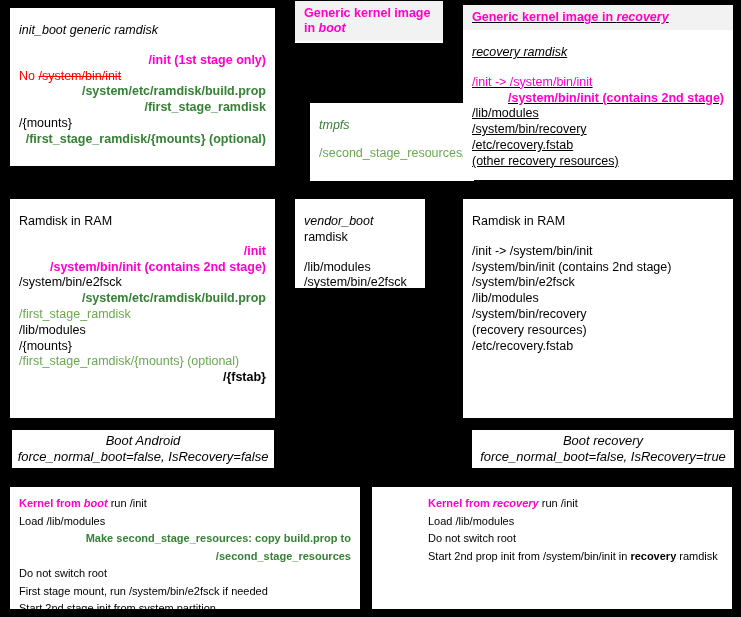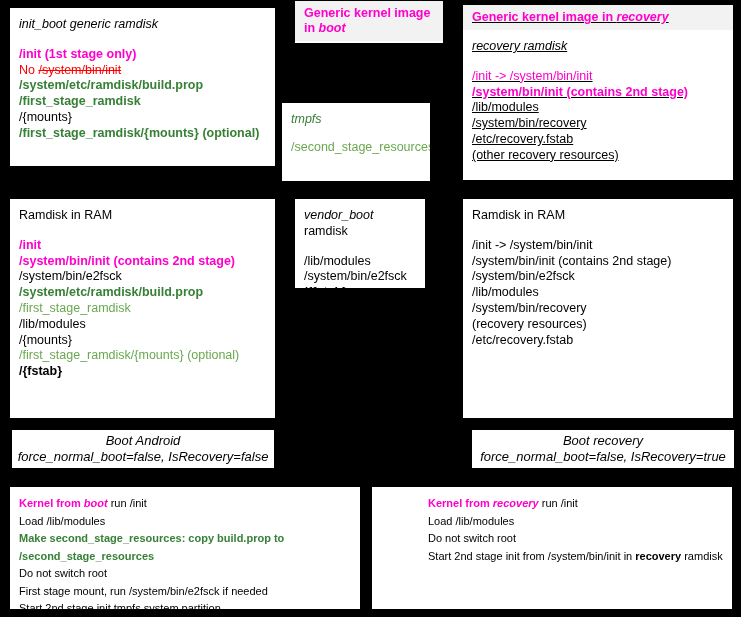--- a/index.html
+++ b/index.html
@@ -27,45 +27,45 @@
     background: #f2f2f2;
     color: #ff00cc;
     font-weight: bold;
     font-size: 12.5px;
     padding: 5px 8px 5px 9px;
     line-height: 15px;
     box-sizing: border-box;
   }
   .hdr .ital { font-style: italic; }
   .body {
-    padding: 9px 9px 8px 9px;
+    padding: 15px 9px 8px 9px;
     line-height: 15.8px;
   }
   .title {
     font-style: italic;
     font-size: 12.5px;
     margin-bottom: 14px;
   }
   .title .reg { font-style: normal; }
   .line { white-space: nowrap; }
   .line.wrap { white-space: normal; }
   .c-black  { color: #000000; }
   .c-magenta{ color: #ff00cc; }
   .c-red    { color: #ff0000; }
   .c-dgreen { color: #378137; }
   .c-lgreen { color: #6aa84f; }
-  .b { font-weight: bold; }
+  .b { font-weight: bold; text-align: right; }
   .strike { text-decoration: line-through; }
   .center { text-align: center; }
   .ital { font-style: italic; }
 
   
   #box-initboot   { left: 10px;  top: 8px;   width: 265px; height: 158px; }
   #box-gki-boot   { left: 295px; top: 1px;   width: 148px; height: 42px;  }
-  #box-tmpfs      { left: 282px; top: 103px; width: 148px; height: 78px;  }
+  #box-tmpfs      { left: 310px; top: 103px; width: 164px; height: 78px;  }
   #box-gki-rec    { left: 463px; top: 5px;   width: 270px; height: 175px; text-decoration: underline; }
   #box-ramdisk-l  { left: 10px;  top: 199px; width: 265px; height: 219px; }
   #box-vendorboot { left: 295px; top: 199px; width: 130px; height: 89px;  }
   #box-ramdisk-r  { left: 463px; top: 199px; width: 270px; height: 219px; }
   #box-boot-and   { left: 12px;  top: 430px; width: 262px; height: 38px;  }
   #box-boot-rec   { left: 472px; top: 430px; width: 262px; height: 38px;  }
   #box-kernel-boot{ left: 10px;  top: 487px; width: 350px; height: 122px; }
   #box-kernel-rec { left: 372px; top: 487px; width: 360px; height: 122px; padding-left: 47px; }
 
   .boot-line {
@@ -167,24 +167,24 @@
   </div>
 </div>
 
 <div class="box" id="box-kernel-boot">
   <div class="flow-body">
     <div class="line"><span class="c-magenta b">Kernel from </span><span class="c-magenta b ital">boot</span><span class="c-black"> run /init</span></div>
     <div class="line">Load /lib/modules</div>
     <div class="line wrap c-dgreen b">Make second_stage_resources: copy build.prop to /second_stage_resources</div>
     <div class="line">Do not switch root</div>
     <div class="line">First stage mount, run /system/bin/e2fsck if needed</div>
-    <div class="line">Start 2nd stage init tmpfs system partition</div>
+    <div class="line">Start 2nd stage init from system partition</div>
   </div>
 </div>
 
 <div class="box" id="box-kernel-rec">
   <div class="flow-body">
     <div class="line"><span class="c-magenta b">Kernel from </span><span class="c-magenta b ital">recovery</span><span class="c-black"> run /init</span></div>
     <div class="line">Load /lib/modules</div>
     <div class="line">Do not switch root</div>
-    <div class="line wrap"><span>Start 2nd stage init from /system/bin/init in </span><span class="b">recovery</span><span> </span><span>ramdisk</span></div>
+    <div class="line wrap"><span>Start 2nd prop init from /system/bin/init in </span><span class="b">recovery</span><span> </span><span>ramdisk</span></div>
   </div>
 </div>
 
 </body></html>

